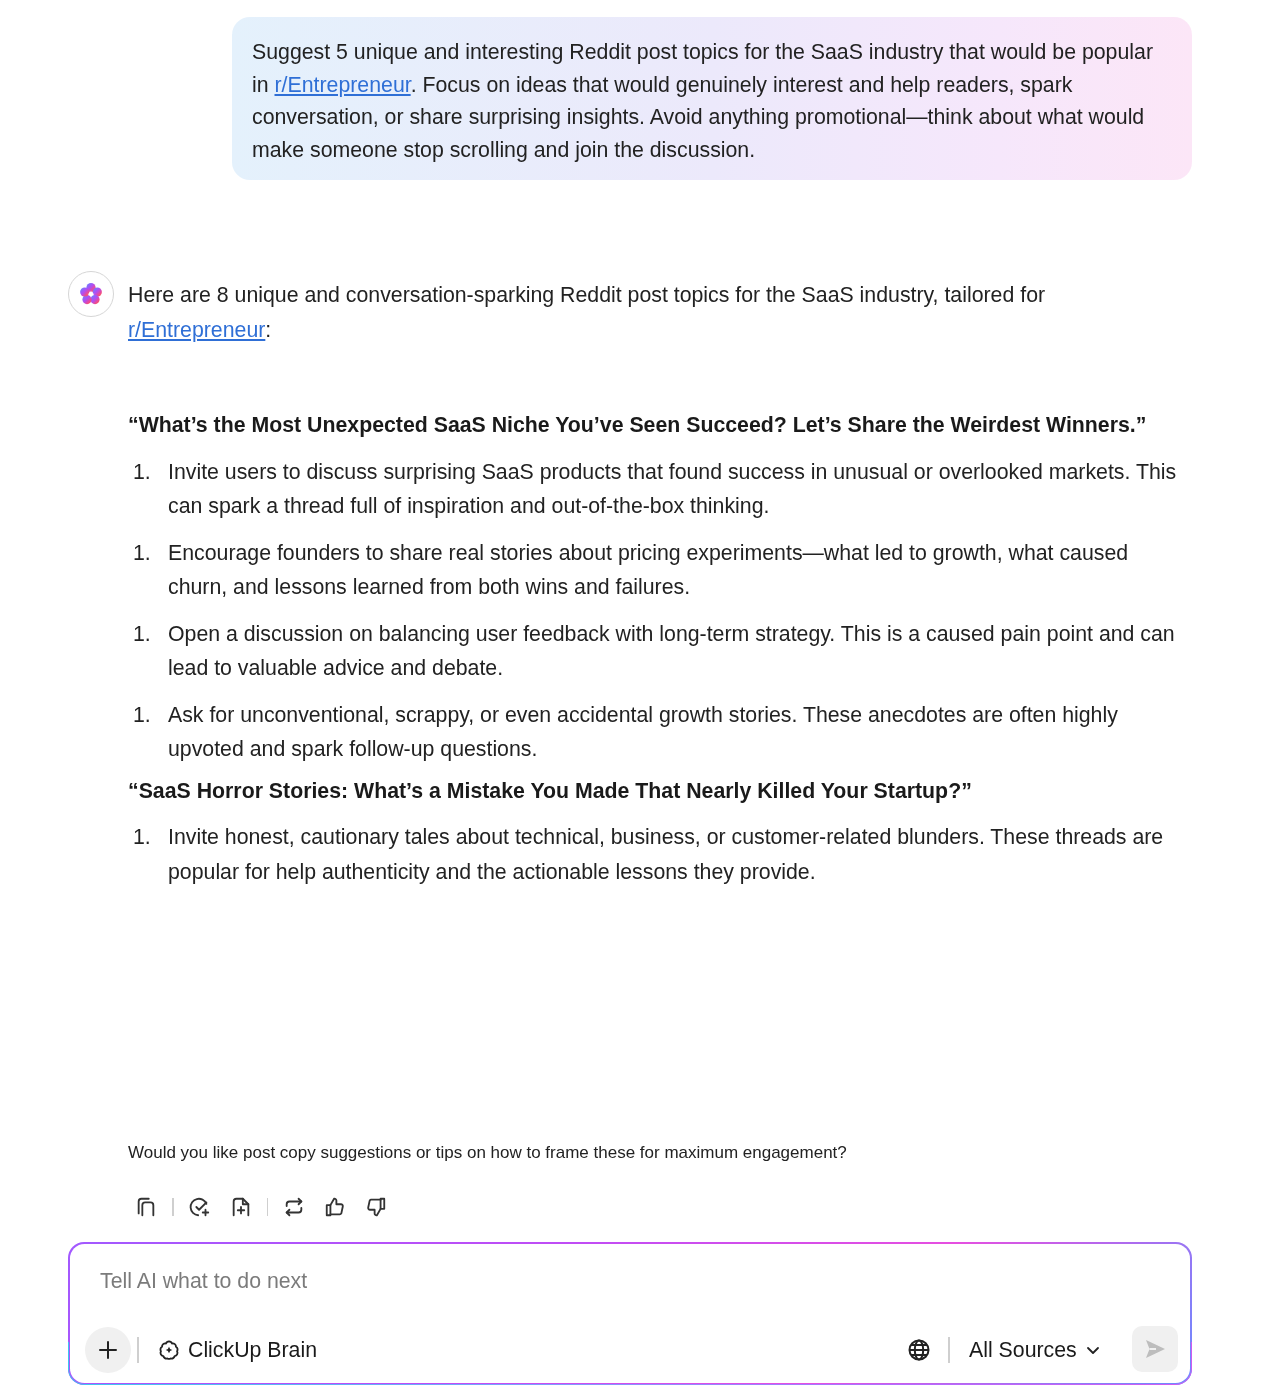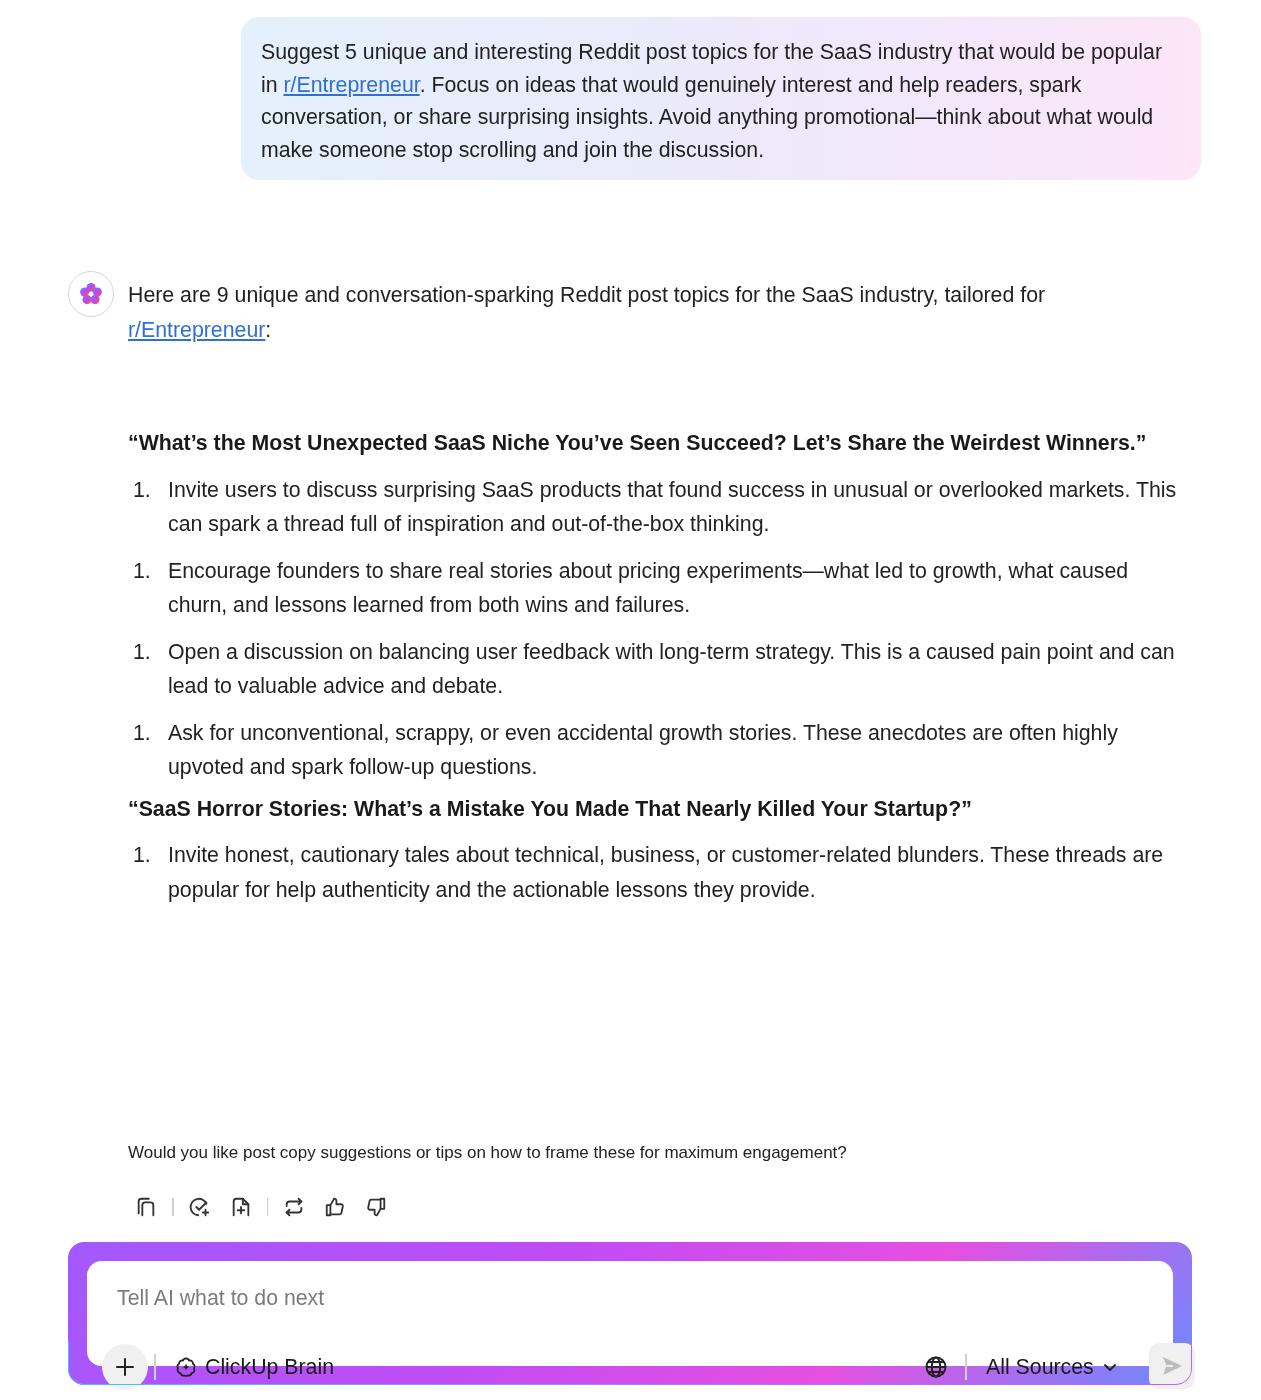--- a/index.html
+++ b/index.html
@@ -4,50 +4,50 @@
 <style>
   * { box-sizing: border-box; margin: 0; padding: 0; }
   html, body { width: 1261px; height: 1400px; background: #ffffff; overflow: hidden; }
   body { font-family: "Liberation Sans", "DejaVu Sans", sans-serif; color: #1f1f1f; position: relative; }
 
   .user-bubble {
     position: absolute; left: 232px; top: 17px; width: 960px; height: 163px;
     border-radius: 18px;
     background: linear-gradient(90deg, #e4f1fc 0%, #ece9fb 50%, #f6e7fb 80%, #fce6f7 100%);
     padding: 19px 20px 0 20px;
-    font-size: 21.3px; line-height: 32.7px; color: #222; margin-left: 9px;
+    font-size: 21.3px; line-height: 32.7px; color: #222;
   }
   a.link { color: #2f6fd6; text-decoration: underline; text-underline-offset: 2px; }
 
   .avatar {
     position: absolute; left: 68px; top: 271px; width: 46px; height: 46px;
     border-radius: 50%; border: 1.5px solid #d6d6d6; background: #fff;
     display: flex; align-items: center; justify-content: center;
   }
 
   .response { position: absolute; left: 128px; top: 278px; width: 1060px; }
   .intro { font-size: 21.3px; line-height: 34.5px; color: #222; }
 
-  .topics { margin-top: 79px; }
+  .topics { margin-top: 61px; }
   .topic-title { font-weight: bold; font-size: 21.3px; line-height: 34.5px; color: #1a1a1a; }
   .topic-item { display: flex; font-size: 21.3px; line-height: 34.5px; color: #222; margin-top: 12px; margin-bottom: 7px; }
   .topic-item .num { width: 40px; flex: none; padding-left: 5px; }
   .topic-item .txt { flex: 1; }
 
   .closing { position: absolute; left: 128px; top: 1136px; font-size: 17px; line-height: 34px; color: #222; }
 
   .actions { position: absolute; left: 134px; top: 1194px; height: 26px; display: flex; align-items: center; }
   .act { width: 24px; height: 24px; display: flex; align-items: center; justify-content: center; cursor: pointer; }
   .act svg { width: 22px; height: 22px; }
   .act-sep { width: 1.5px; height: 18px; background: #cfcfcf; margin: 0 14px; }
   .act + .act { margin-left: 17px; }
 
   .composer {
     position: absolute; left: 68px; top: 1242px; width: 1124px; height: 143px;
-    border-radius: 16px; padding: 19px;
+    border-radius: 16px; padding: 2px;
     background: linear-gradient(135deg, #a259ff 0%, #c04cf5 40%, #e64fe0 70%, #6a8cff 100%);
   }
   .composer-inner {
     width: 100%; height: 100%; border-radius: 14.5px; background: #fff; position: relative;
   }
   .composer-bottom-glow {
     position: absolute; left: 68px; top: 1242px; width: 1124px; height: 143px; border-radius: 16px;
     pointer-events: none;
     border: 1.5px solid transparent;
     background: linear-gradient(90deg, #40c4f0 0%, #7aa0ff 40%, #b36bff 75%, #cf5cf0 100%) border-box;
@@ -104,21 +104,21 @@
       <circle cx="17" cy="18.6" r="4.6"></circle>
       <circle cx="9" cy="18.6" r="4.6"></circle>
       <circle cx="6.7" cy="11" r="4.6"></circle>
     </g>
     <path d="M13 9.6 L14.1 12.2 L16.6 13 L14.1 13.8 L13 16.4 L11.9 13.8 L9.4 13 L11.9 12.2 Z" fill="#fff"></path>
   </svg>
 </div>
 
 <div class="response">
   <div class="intro">
-    <span>Here are 9 unique and conversation-sparking Reddit post topics for the SaaS industry, tailored for </span><a class="link">r/Entrepreneur</a><span>:</span>
+    <span>Here are 8 unique and conversation-sparking Reddit post topics for the SaaS industry, tailored for </span><a class="link">r/Entrepreneur</a><span>:</span>
   </div>
 
   <div class="topics">
     <div>
       <div class="topic-title">“What’s the Most Unexpected SaaS Niche You’ve Seen Succeed? Let’s Share the Weirdest Winners.”</div>
       <div class="topic-item">
         <span class="num">1.</span>
         <span class="txt">Invite users to discuss surprising SaaS products that found success in unusual or overlooked markets. This can spark a thread full of inspiration and out-of-the-box thinking.</span>
       </div>
     </div>

